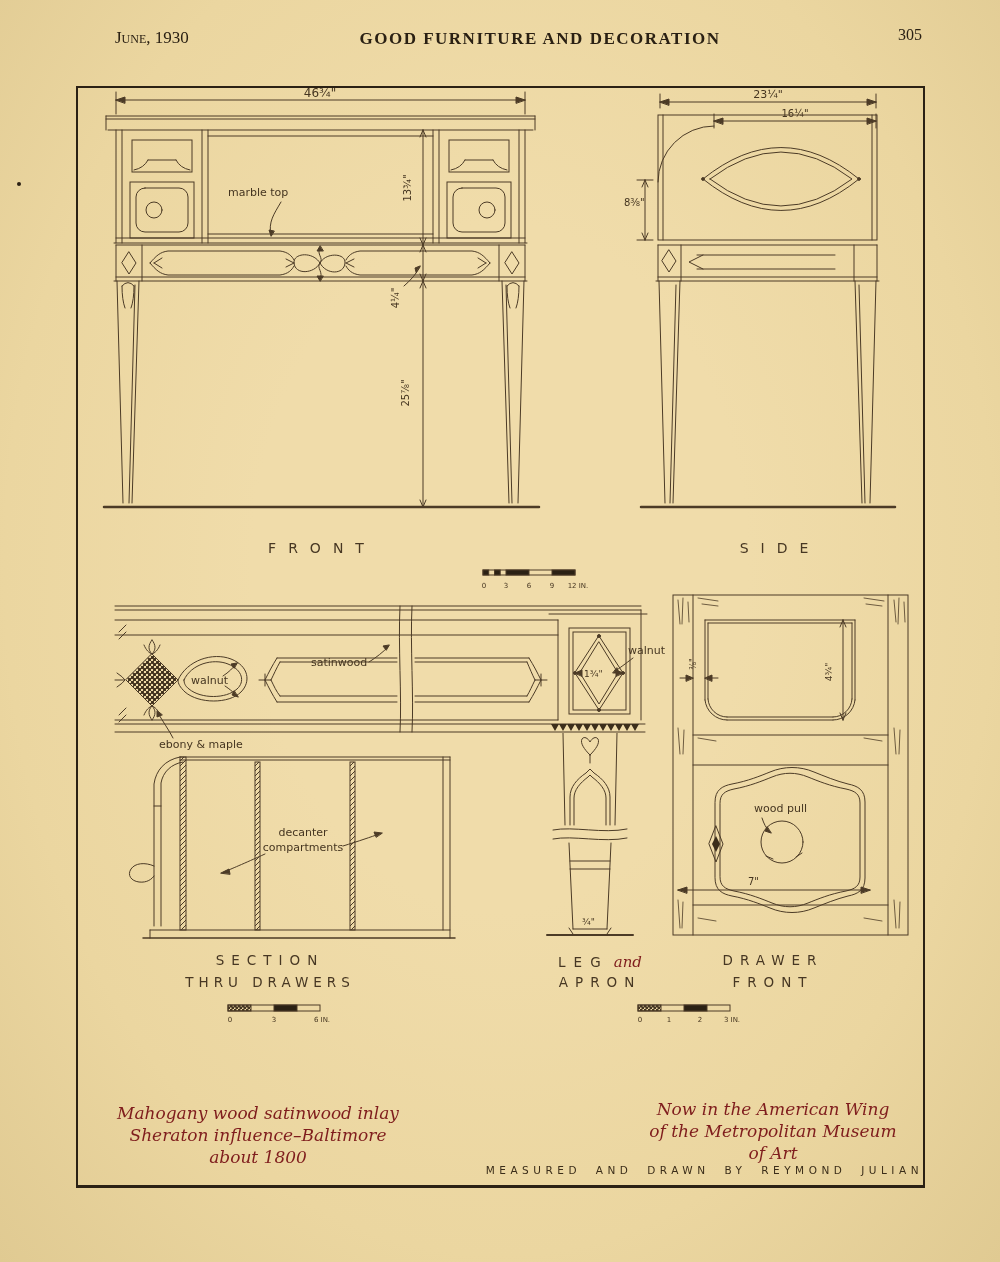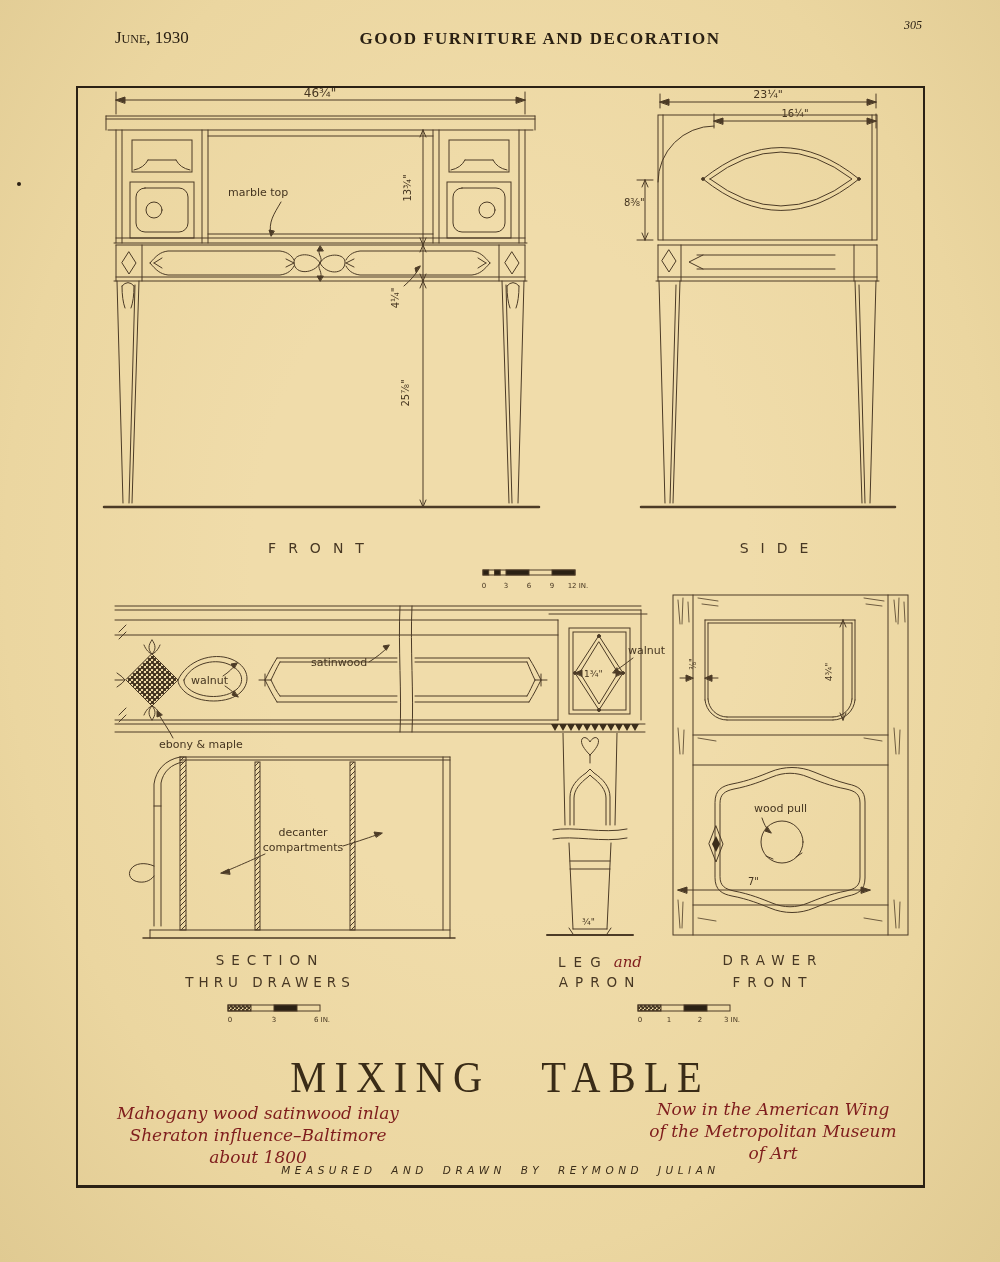--- a/index.html
+++ b/index.html
@@ -10,33 +10,33 @@
   .hdr{font-family:"Liberation Serif",serif;color:#2a2013;margin-left:40px;}
   .plate{position:absolute;left:76px;top:86px;width:845px;height:1097px;
          border:2px solid #2b2114;border-bottom-width:3px;}
   svg{position:absolute;stroke:#4c3b26;fill:none;stroke-width:1;stroke-linecap:round;}
   svg text{fill:#453520;stroke:none;font-family:"DejaVu Sans",sans-serif;}
   .capt{position:absolute;font-size:14px;letter-spacing:12px;color:#473723;text-align:center;}
   .capt2{position:absolute;font-size:13.5px;letter-spacing:7px;color:#473723;text-align:center;}
   .script{font-family:"DejaVu Serif",serif;font-style:italic;color:#7f1d1d;}
   .title{font-family:"Liberation Serif",serif;font-size:44px;letter-spacing:9px;word-spacing:36px;
          color:#3a2c17;display:inline-block;transform:scaleX(.92);}
-  .credit{position:absolute;top:1076px;left:0;width:100%;text-align:center;font-size:10.5px;
-          letter-spacing:4.5px;word-spacing:7px;color:#3b2d19;font-style:italic;}
+  .credit{position:absolute;top:1076px;left:0;width:100%;text-align:right;font-size:10.5px;
+          letter-spacing:4.5px;word-spacing:7px;color:#3b2d19;}
   .capline{display:block;font-size:17px;line-height:22px;}
 </style>
 </head>
 <body>
 
 <div class="abs" style="left:0;top:0;width:1000px;height:1262px;">
 
   <div>
     <span class="abs hdr" style="left:75px;top:28px;font-size:17px;font-variant:small-caps;">June, 1930</span>
     <div class="abs hdr" style="left:0;top:29px;width:100%;text-align:center;font-size:17px;font-weight:bold;letter-spacing:1.5px;">GOOD FURNITURE AND DECORATION</div>
-    <span class="abs hdr" style="right:78px;top:18px;font-size:12px;font-style:italic;">305</span>
+    <span class="abs hdr" style="right:78px;top:26px;font-size:16px;">305</span>
   </div>
 
   <div class="abs" style="left:17px;top:182px;width:4px;height:4px;background:#2b2114;border-radius:50%;"></div>
 
   <div class="plate">
 
     <svg style="left:20px;top:0;" width="445" height="470" viewBox="0 0 445 470">
       <defs>
         <pattern id="chk1" width="4" height="4" patternUnits="userSpaceOnUse">
           <rect width="2" height="2" fill="#3c2e1b"></rect>
@@ -340,23 +340,20 @@
     <svg style="left:558px;top:913px;" width="120" height="26" viewBox="0 0 120 26">
       <rect x="2" y="4" width="92" height="6"></rect>
       <rect x="2" y="4" width="23" height="6" fill="url(#chk3)"></rect>
       <rect x="48" y="4" width="23" height="6" fill="#2b2114"></rect>
       <text x="4" y="21" font-size="7" text-anchor="middle">0</text>
       <text x="33" y="21" font-size="7" text-anchor="middle">1</text>
       <text x="64" y="21" font-size="7" text-anchor="middle">2</text>
       <text x="96" y="21" font-size="7" text-anchor="middle">3 IN.</text>
     </svg>
 
-    <div class="abs" style="left:0;top:964px;width:100%;text-align:center;">
-      <span class="title">MIXING TABLE</span>
-    </div>
 
     <div class="abs script" style="left:25px;top:1014px;width:310px;text-align:center;">
       <span class="capline">Mahogany wood satinwood inlay</span>
       <span class="capline">Sheraton influence–Baltimore</span>
       <span class="capline">about 1800</span>
     </div>
 
     <div class="abs script" style="left:535px;top:1010px;width:320px;text-align:center;">
       <span class="capline">Now in the American Wing</span>
       <span class="capline">of the Metropolitan Museum</span>

